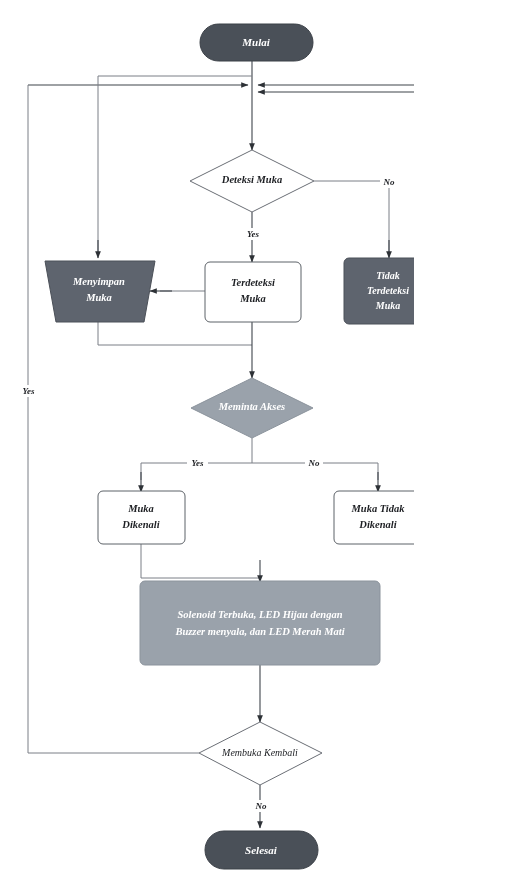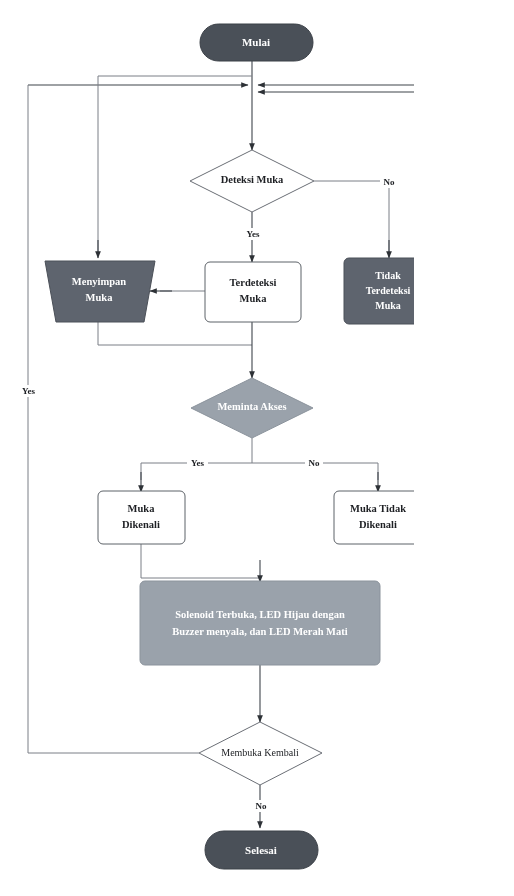--- a/index.html
+++ b/index.html
@@ -9,20 +9,21 @@
   }
   body {
     font-family: "Liberation Serif", "DejaVu Serif", serif;
   }
   #flowchart-root {
     position: relative;
     width: 414px;
     height: 896px;
     background: #ffffff;
     overflow: hidden;
+    font-style: italic;
   }
   #flow-svg {
     position: absolute;
     left: 0;
     top: 0;
     width: 514px;
     height: 896px;
   }
   .edge-line {
     fill: none;

